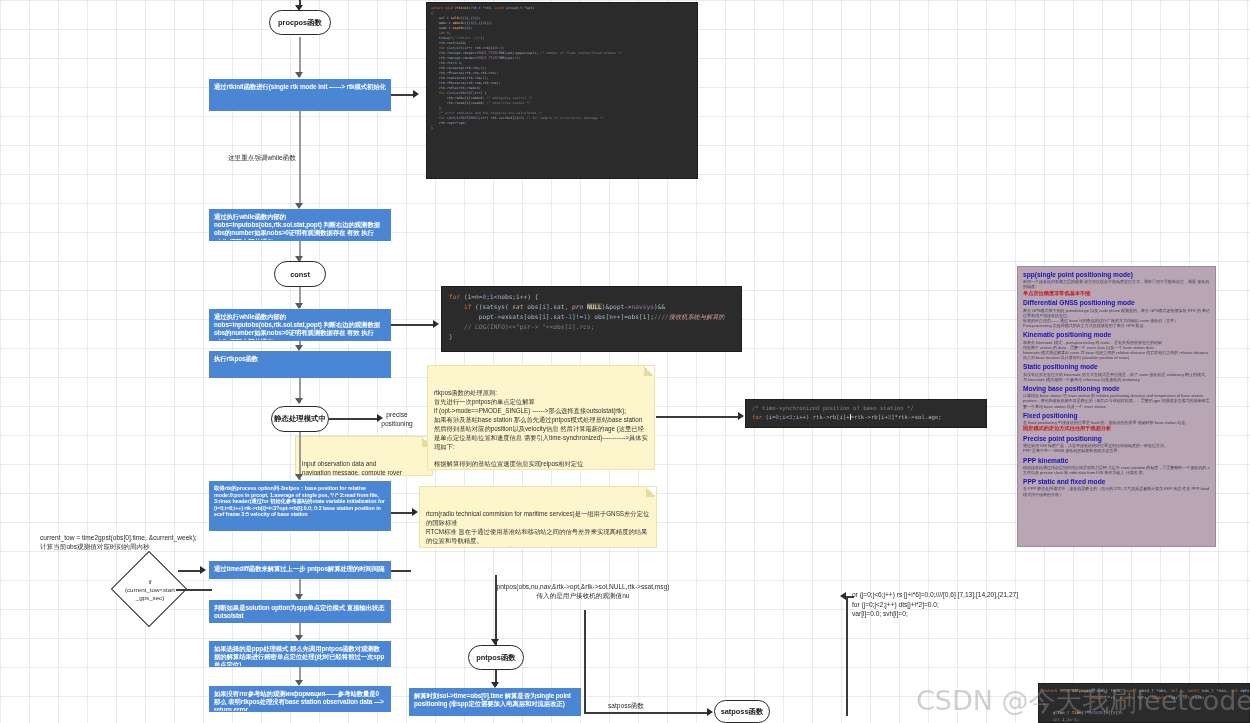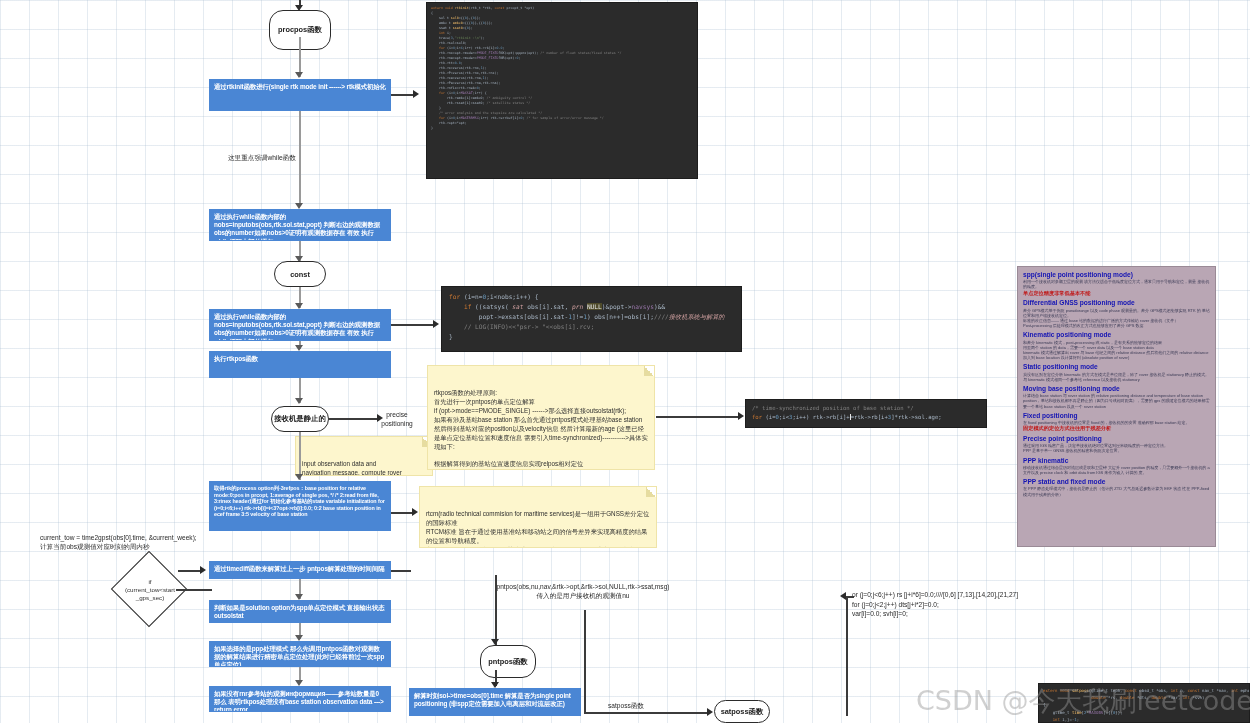--- a/index.html
+++ b/index.html
@@ -111,21 +111,21 @@
   }
 </style>
 </head>
 <body>
 
 <div id="grid"></div>
 
 <div class="vline dark abs" style="left:299px;top:0;height:8px;"></div>
 <div class="arrowdown dark" style="left:295px;top:5px;"></div>
 
-<div class="terminal abs" style="left:269px;top:10px;width:62px;height:40px;">
+<div class="terminal abs" style="left:269px;top:10px;width:62px;height:25px;">
   <span>procpos函数</span>
 </div>
 
 <div class="vline abs" style="left:299px;top:37px;height:40px;"></div>
 <div class="arrowdown" style="left:295px;top:72px;"></div>
 
 <div class="bluebox abs" style="left:209px;top:79px;width:182px;height:32px;">
   <span>通过rtkinit函数进行(single rtk mode init ------&gt; rtk模式初始化</span>
 </div>
 
@@ -165,21 +165,21 @@
 <div class="arrowdown" style="left:295px;top:345px;"></div>
 
 <div class="bluebox abs" style="left:209px;top:351px;width:182px;height:27px;">
   <span>执行rtkpos函数</span>
 </div>
 
 <div class="vline abs" style="left:299px;top:378px;height:25px;"></div>
 <div class="arrowdown" style="left:295px;top:398px;"></div>
 
 <div class="terminal abs" style="left:271px;top:406px;width:58px;height:26px;">
-  <span>接收机是静止的</span>
+  <span>静态处理模式中</span>
 </div>
 
 <div class="hline dark abs" style="left:329px;top:418px;width:50px;"></div>
 <div class="arrowright" style="left:377px;top:414px;"></div>
 <div class="plain c abs" style="left:366px;top:411px;width:62px;">precise
 positioning</div>
 
 <div class="sticky abs" style="left:295px;top:436px;width:138px;height:40px;">
   <div class="fold"></div>
   <span>input observation data and
@@ -307,21 +307,21 @@
 <span class="gutterline"><span class="c1">/* time-synchronized position of base station */</span></span>
 <span class="gutterline"><span class="k">for </span>(i=<span class="n">0</span>;i&lt;<span class="n">3</span>;i++) rtk-&gt;rb[i]+<span class="codecaret"></span>=rtk-&gt;rb[i+<span class="n">3</span>]*rtk-&gt;sol.age;</span>
 </div>
 
 <div class="plain c abs" style="left:437px;top:583px;width:292px;">pntpos(obs,nu,nav,&amp;rtk-&gt;opt,&amp;rtk-&gt;sol,NULL,rtk-&gt;ssat,msg)
 传入的是用户接收机的观测值nu</div>
 
 <div class="vline dark abs" style="left:495px;top:575px;height:70px;"></div>
 <div class="arrowdown dark" style="left:491px;top:639px;"></div>
 
-<div class="terminal abs" style="left:480px;top:645px;width:56px;height:33px;">
+<div class="terminal abs" style="left:468px;top:645px;width:56px;height:25px;">
   <span>pntpos函数</span>
 </div>
 
 <div class="vline dark abs" style="left:495px;top:670px;height:16px;"></div>
 <div class="arrowdown dark" style="left:491px;top:682px;"></div>
 
 <div class="bluebox abs" style="left:409px;top:688px;width:172px;height:28px;">
   <span>解算时刻sol-&gt;time=obs[0].time
 解算是否为single point positioning (非spp定位需要加入电离层和对流层改正)</span>
 </div>

